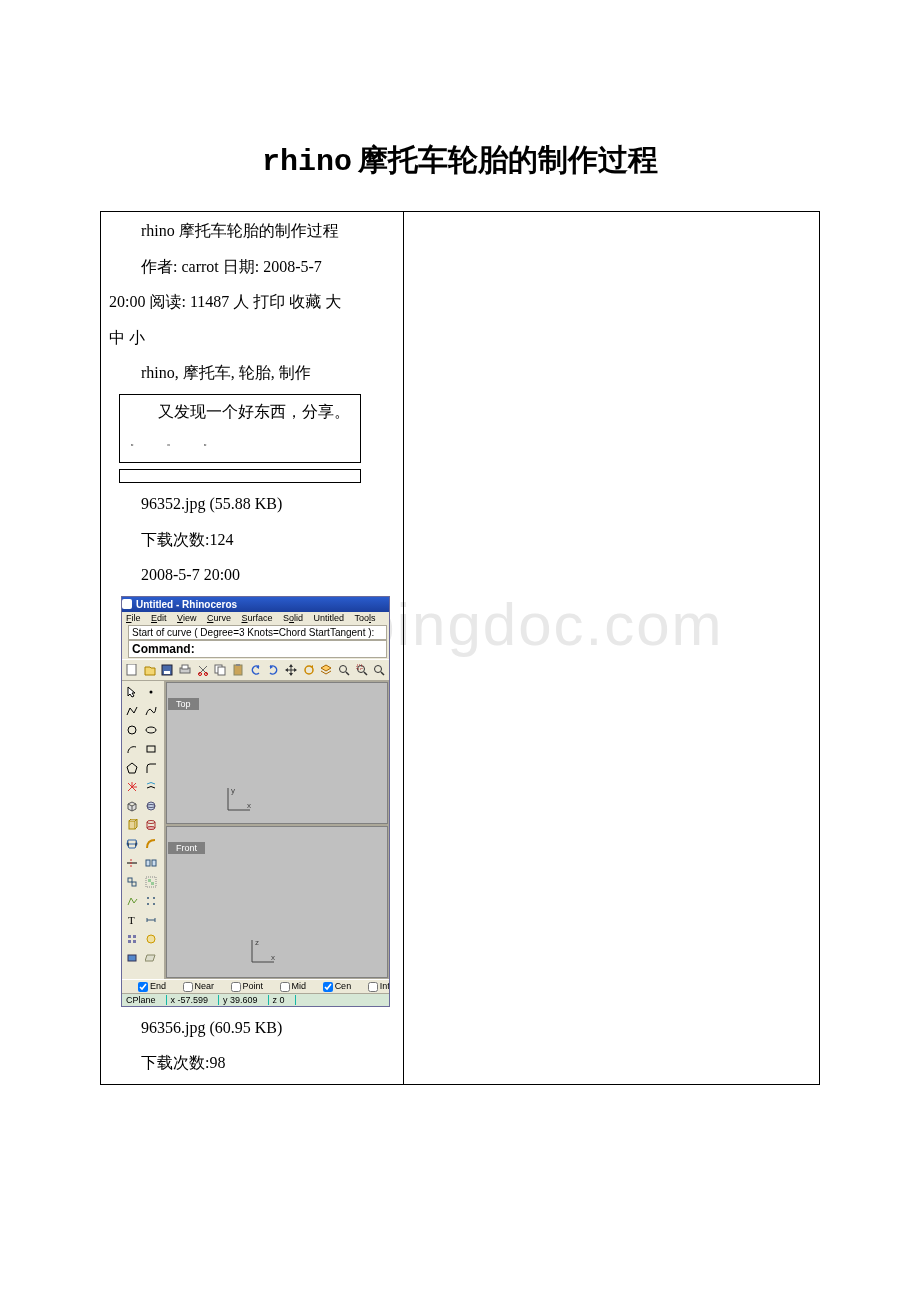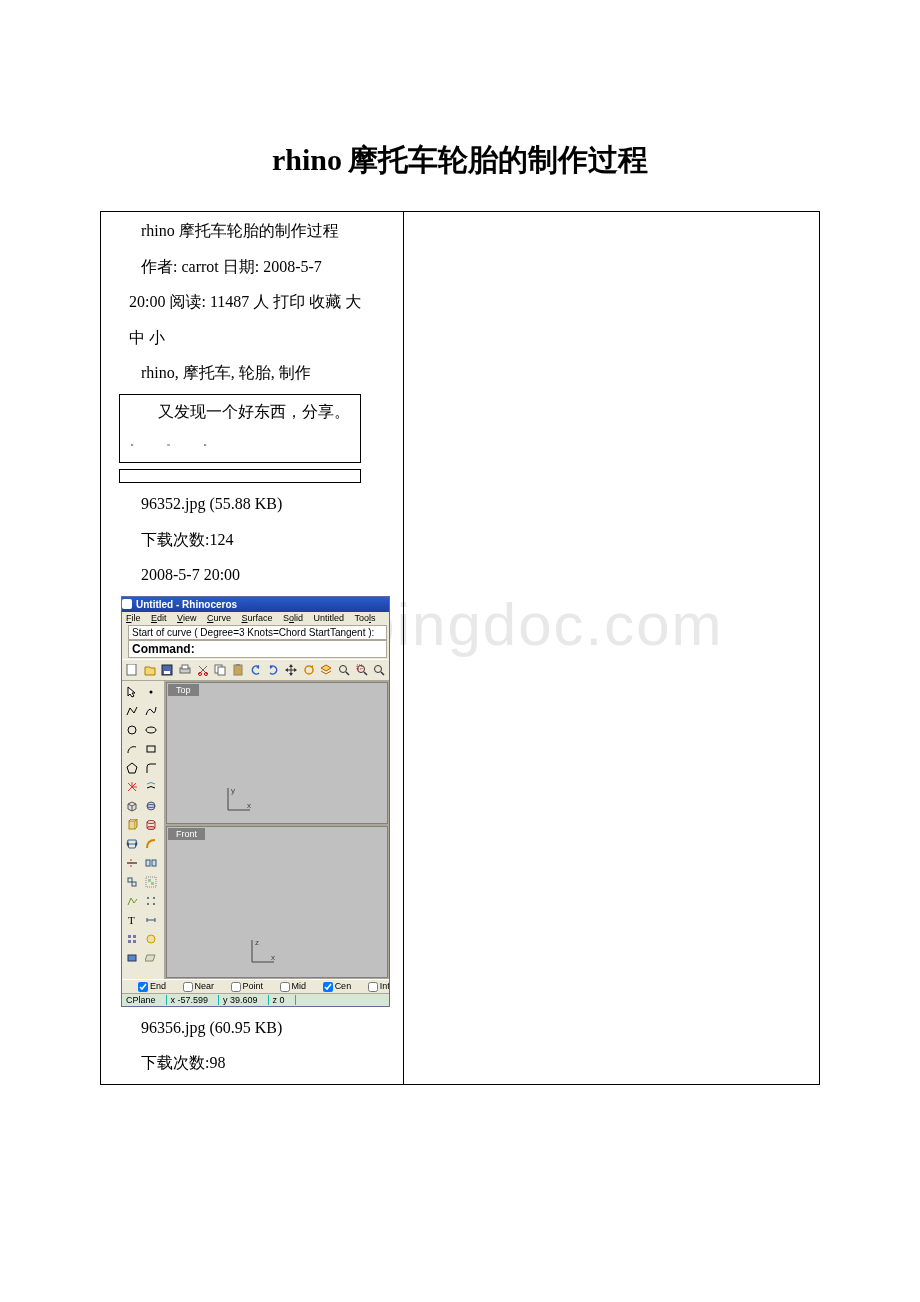--- a/index.html
+++ b/index.html
@@ -28,21 +28,21 @@
     pointer-events: none;
   }
   h1.page-title {
     text-align: center;
     font-size: 30px;
     font-weight: bold;
     margin: 0 0 30px 0;
     font-family: "SimSun", "宋体", serif;
   }
   h1.page-title .latin {
-    font-family: Liberation Serif, serif;
+    font-family: Liberation Mono, monospace;
     margin-right: 6px;
   }
   .outer-table {
     border-collapse: collapse;
     margin-left: 100px;
     width: 720px;
     position: relative;
     z-index: 1;
   }
   .outer-table td {
@@ -64,21 +64,20 @@
     line-height: 1.85;
   }
   .content p {
     margin: 0 0 6px 0;
     padding: 0 8px;
     text-indent: 2em;
   }
   .content p.noindent {
     text-indent: 0;
     padding-left: 8px;
-    margin-left: 20px;
   }
   .inner-box {
     border: 1px solid #000;
     margin: 6px 0 6px 18px;
     width: 242px;
     padding: 2px 6px 6px 6px;
     box-sizing: border-box;
   }
   .inner-box p {
     margin: 0;
@@ -205,21 +204,21 @@
   .viewport {
     flex: 1;
     background: #c0c0c0;
     border: 1px solid #808080;
     margin: 1px;
     position: relative;
     min-height: 100px;
   }
   .vp-label {
     position: absolute;
-    top: 1px; left: 1px;
+    top: 15px; left: 1px;
     background: #808080;
     color: #fff;
     font-size: 9px;
     padding: 0 8px;
     line-height: 12px;
   }
   .vp-axes {
     position: absolute;
     bottom: 8px;
     left: 58px;

